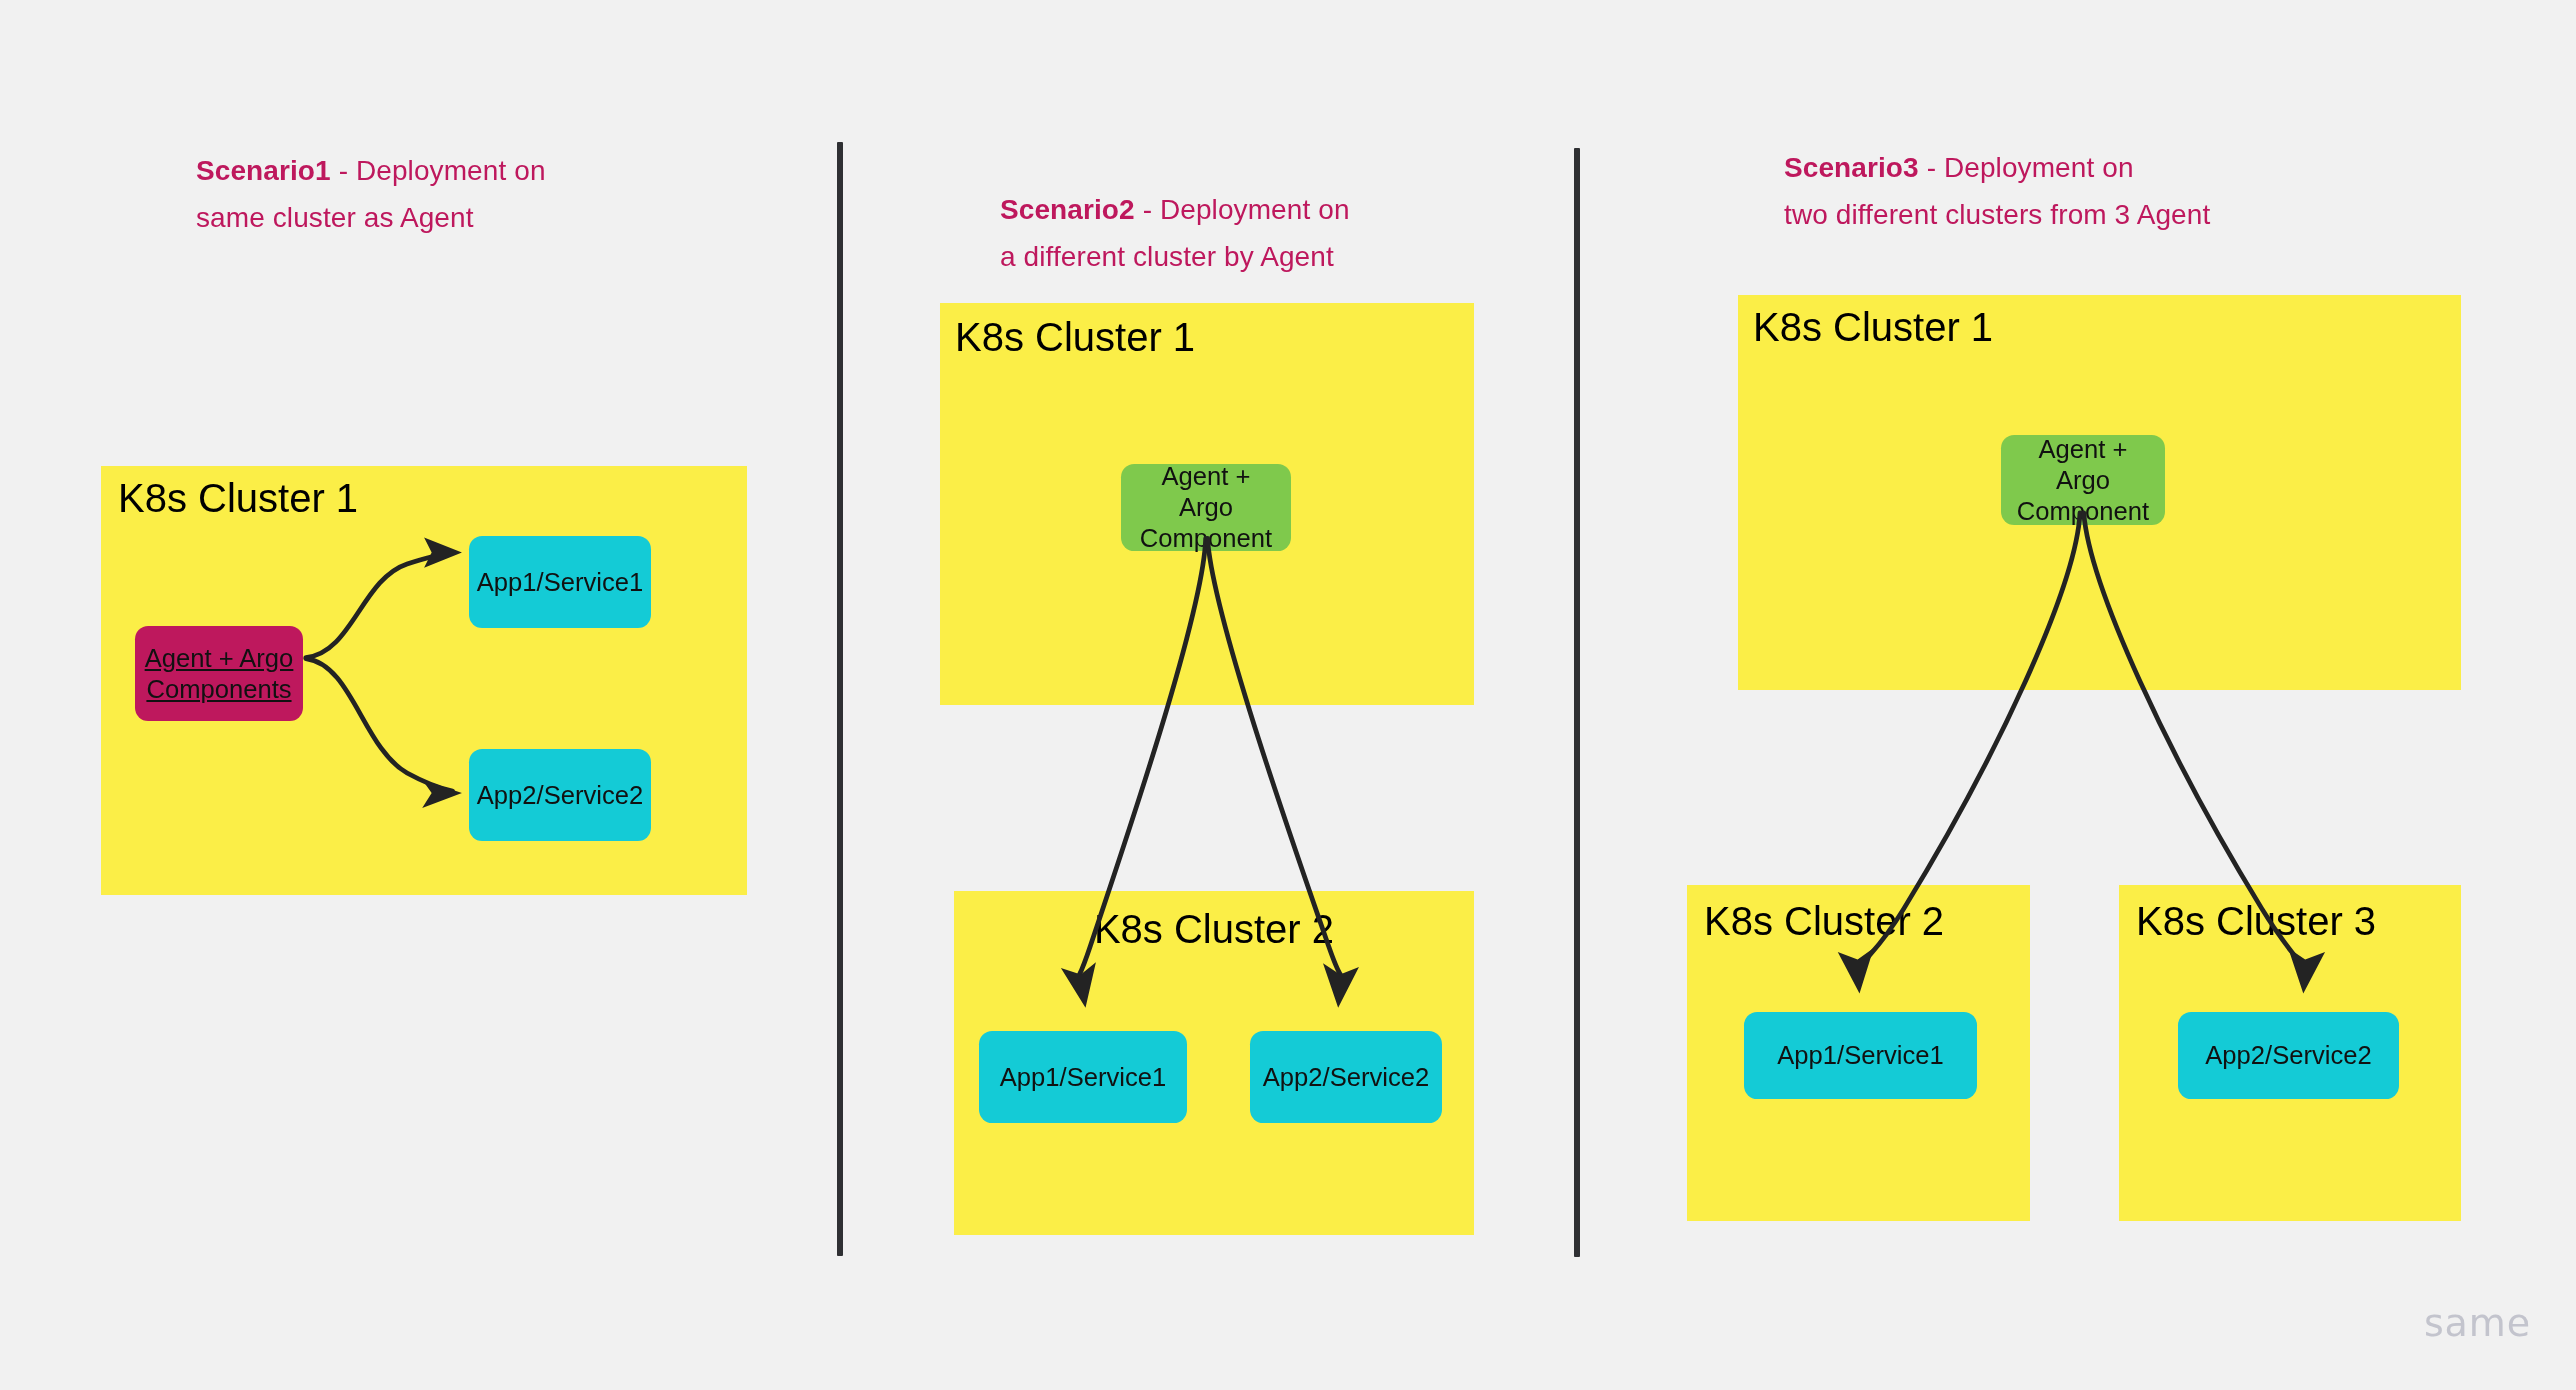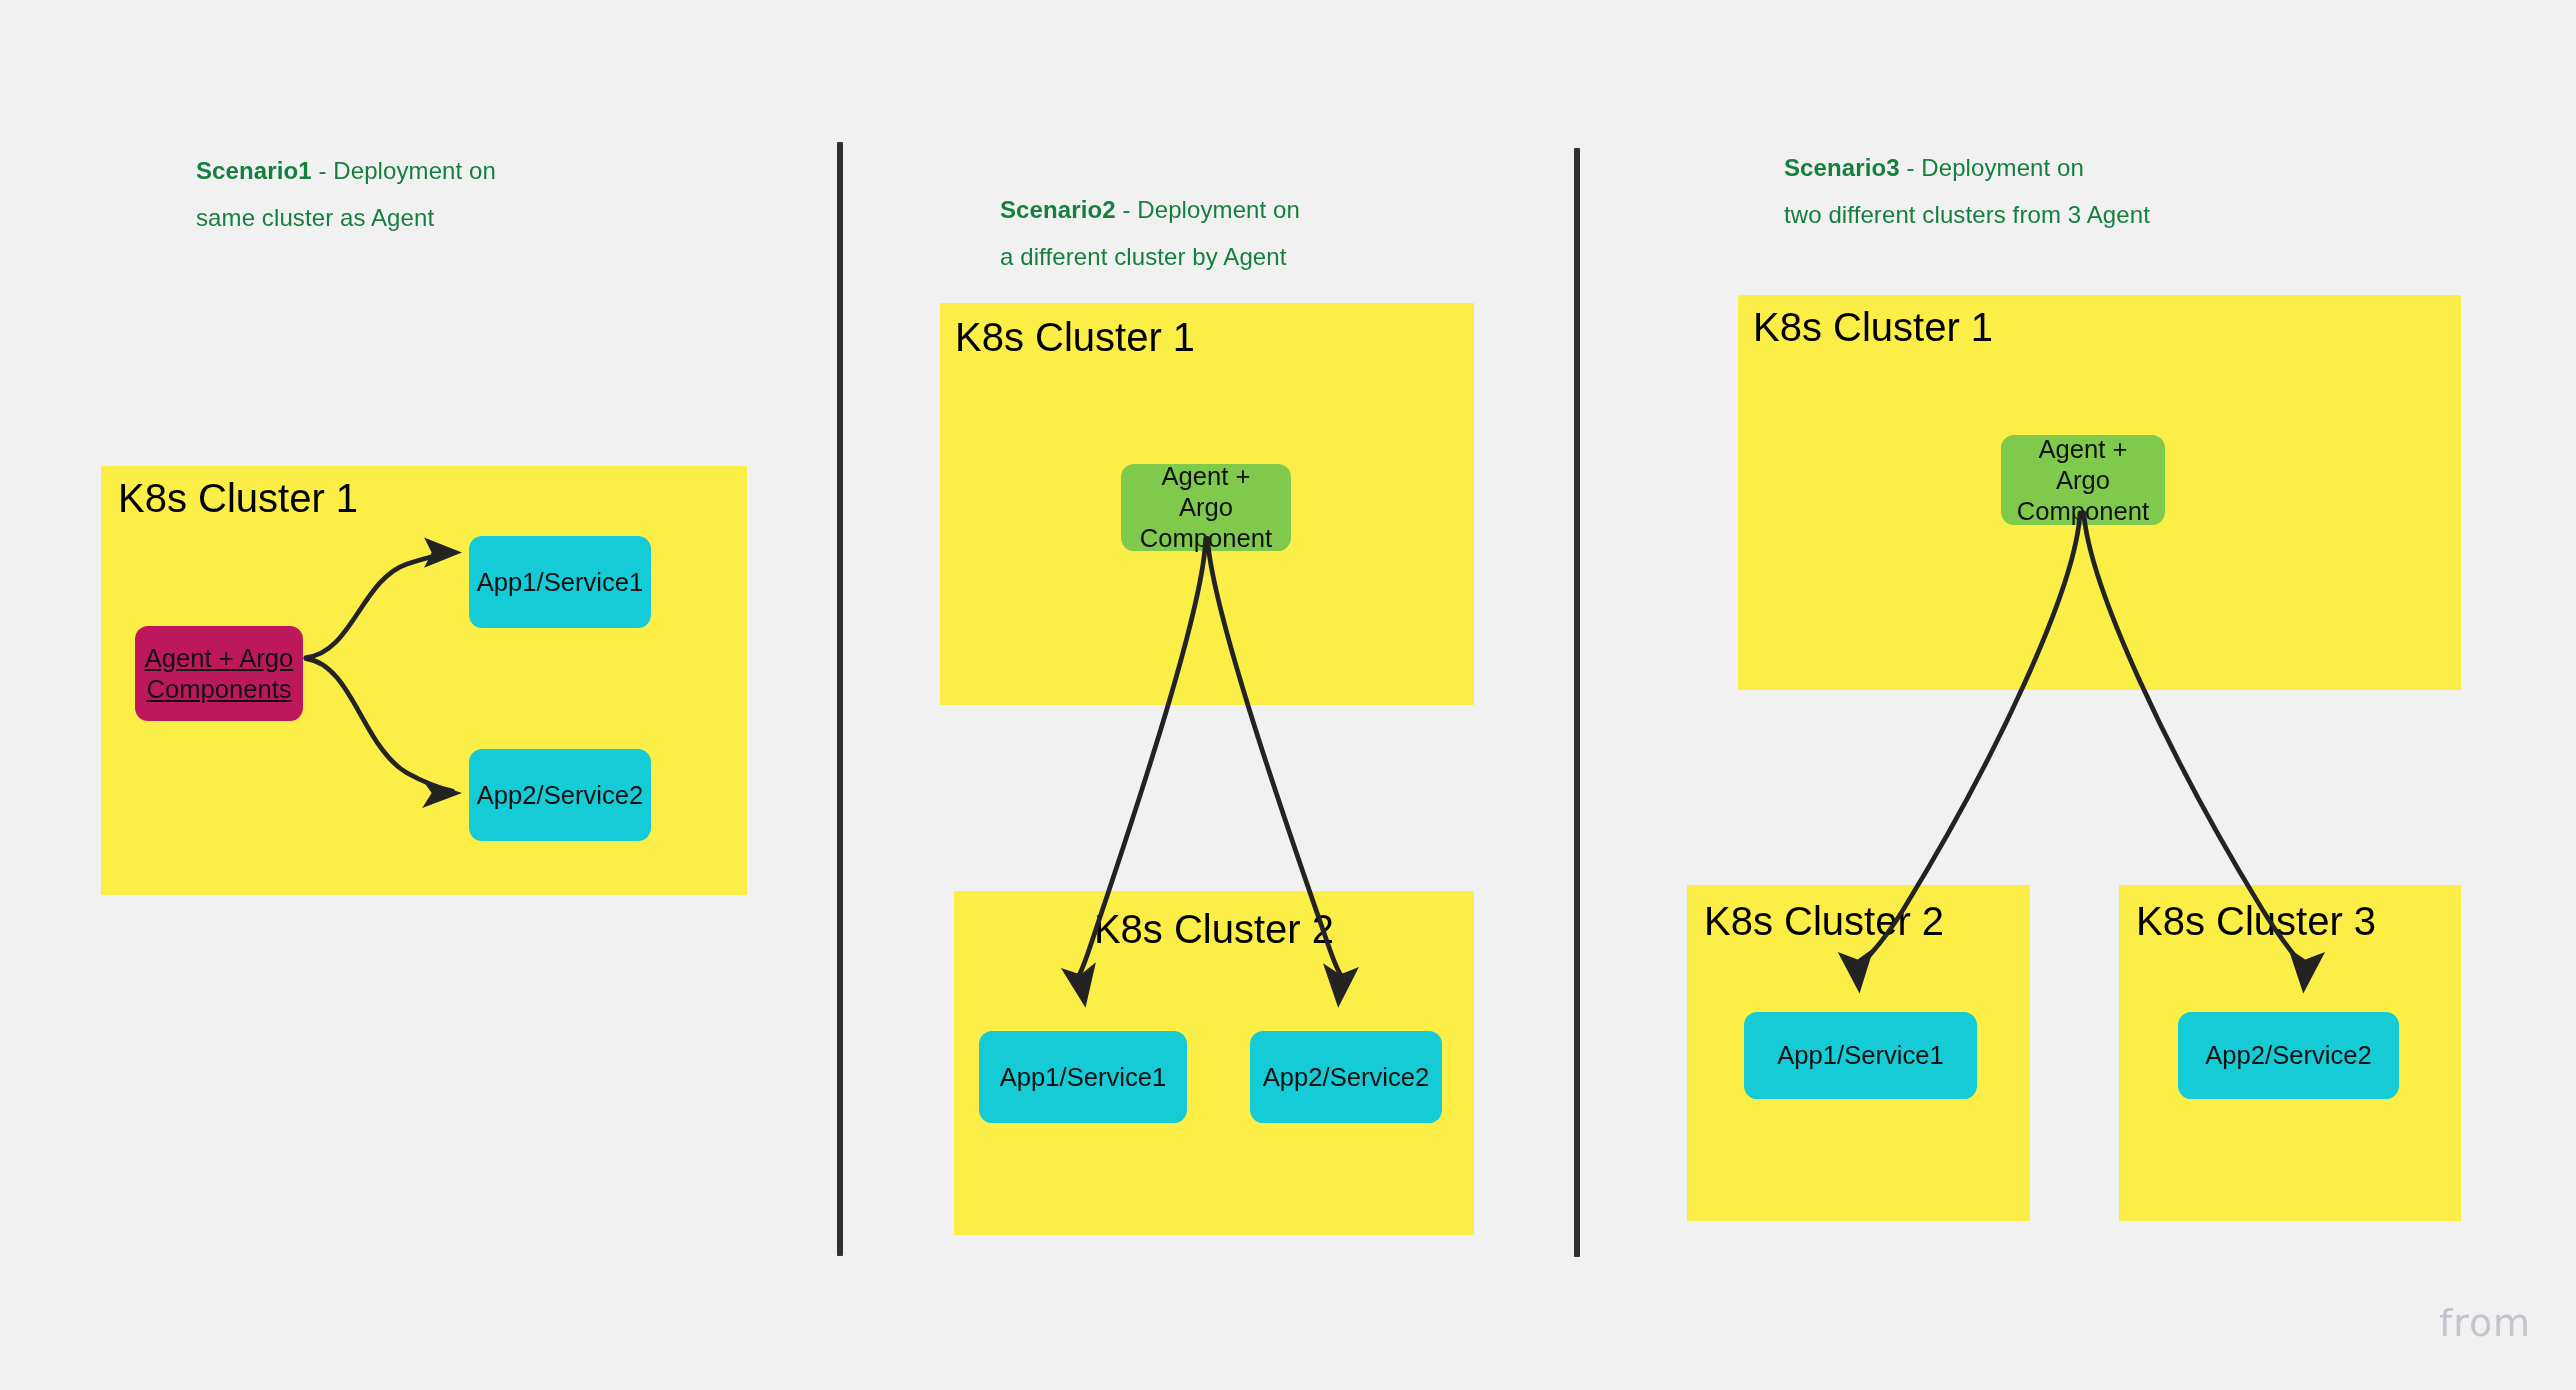--- a/index.html
+++ b/index.html
@@ -28,24 +28,24 @@
     width: 5.7px;
     background: #2f3033;
     border-radius: 0.9px;
   }
   #divider-1 { left: 837px; top: 142px; height: 1114px; }
   #divider-2 { left: 1574px; top: 148px; height: 1109px; }
 
   
   .scenario-title {
     position: absolute;
-    font-size: 24px;
+    font-size: 28px;
     line-height: 47px;
     letter-spacing: 0.1px;
-    color: #15803d;
+    color: #be185d;
     white-space: pre-line;
   }
   .scenario-title .tname {
     font-weight: 700;
   }
   #title-1 { left: 196px; top: 147px; width: 530px; }
   #title-2 { left: 1000px; top: 144px; width: 530px; margin-top: 42px; }
   #title-3 { left: 1784px; top: 144px; width: 606px; }
 
   
@@ -194,15 +194,15 @@
       <path class="edge" d="M 2198,542 C 2194,620 2110,800 2012,960 C 1984,1006 1972,1010 1966,1022" style="stroke: rgb(35, 35, 35);"></path>
       <polygon class="head" points="1965,1050 1942,1006 1963,1014 1980,1002" style="fill: rgb(35, 35, 35);"></polygon>
     </g>
 
     <g>
       <path class="edge" d="M 2202,542 C 2208,620 2292,800 2390,960 C 2418,1006 2428,1010 2432,1022" style="stroke: rgb(35, 35, 35);"></path>
       <polygon class="head" points="2434,1050 2418,1002 2436,1014 2457,1006" style="fill: rgb(35, 35, 35);"></polygon>
     </g>
   </svg>
 
-  <div id="watermark" style="color: rgb(195, 196, 205);">from</div>
+  <div id="watermark" style="color: rgb(195, 196, 205);">same</div>
 </div>
 
 
 </body></html>

